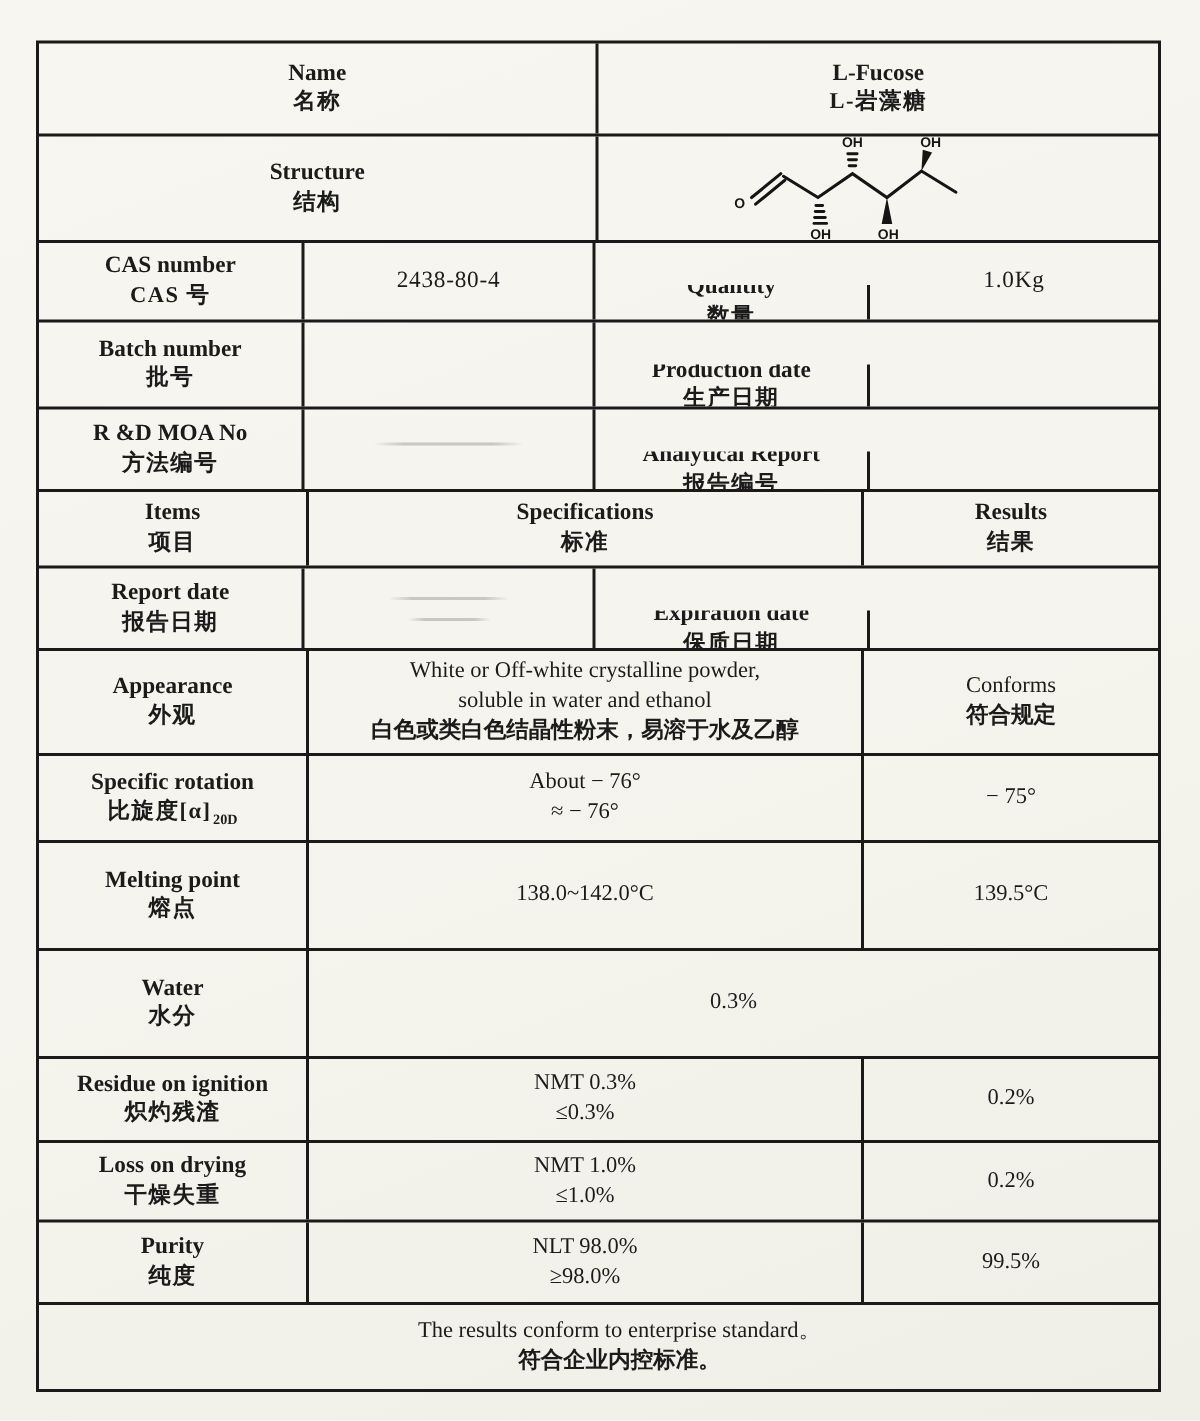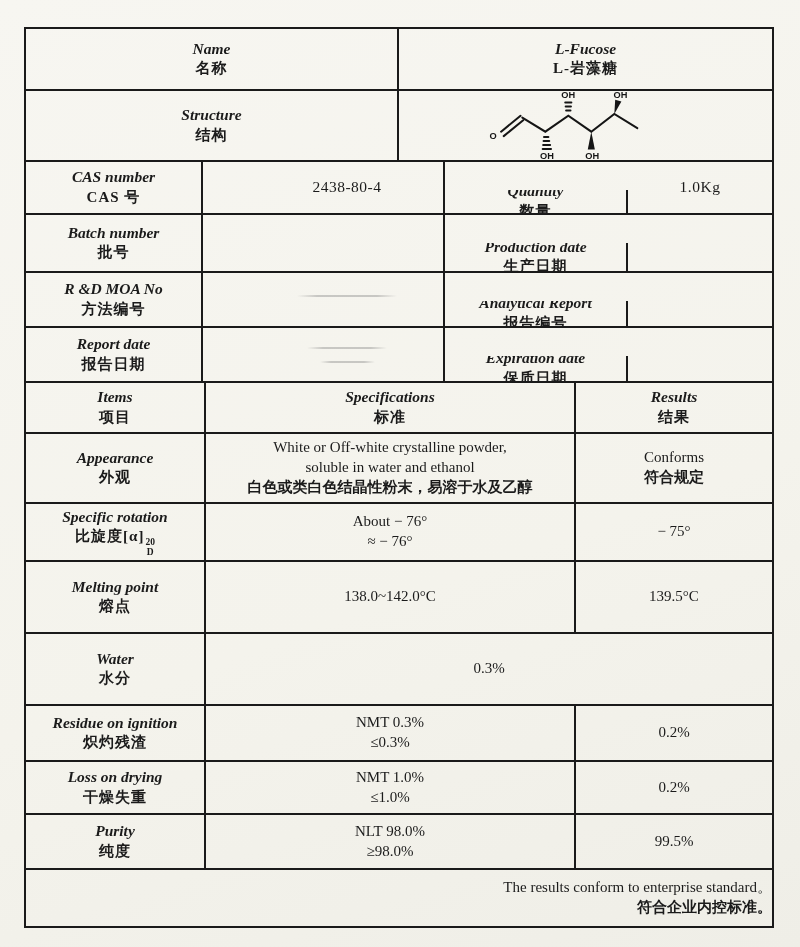--- a/index.html
+++ b/index.html
@@ -16,33 +16,33 @@
     background:transparent;
   }
   .row{display:flex;border-top:2px solid #1a1a1a;box-sizing:border-box;}
   .row:first-child{border-top:none;}
   .cell{
     box-sizing:border-box;border-right:2px solid #1a1a1a;
     display:flex;flex-direction:column;align-items:center;justify-content:center;
     text-align:center;line-height:1.32;overflow:hidden;
   }
   .cell:last-child{border-right:none;}
-  .en{font-weight:bold;font-style:italic;font-size:15.5px;}
+  .en{font-weight:bold;font-size:15.5px;}
   .zh{font-size:15px;font-weight:bold;letter-spacing:1px;}
   .val{font-size:15.5px;letter-spacing:.5px;}
   .spec{font-size:15px;}
   .speczh{font-size:15px;font-weight:bold;}
   
   .wHalf{width:373px;}
-  .wI1{width:177px;} .wI2{width:194px;margin-left:48px;} .wI3{width:183px;margin-top:28px;}
+  .wI1{width:177px;} .wI2{width:194px;} .wI3{width:183px;margin-top:28px;}
   .wL{width:180px;} .wS{width:370px;}
   .grow{flex:1;}
-  .leftAlign{align-items:flex-end;text-align:left;padding-left:28px;}
+  .leftAlign{align-items:center;text-align:left;padding-left:28px;}
   
-  .supsub{display:inline-flex;flex-direction:column;line-height:1;font-size:9.5px;
+  .supsub{display:inline-flex;flex-direction:row;line-height:1;font-size:9.5px;
           font-weight:bold;vertical-align:-4px;margin-left:1px;letter-spacing:0;justify-content:center;}
   
   .mark{height:2px;border-radius:1px;
         background:linear-gradient(90deg,rgba(130,130,130,0),rgba(125,125,125,.38) 20%,rgba(125,125,125,.38) 80%,rgba(130,130,130,0));}
   .structure-svg{display:block;}
 </style>
 </head>
 <body>
 
 <div class="coa">
@@ -138,49 +138,49 @@
     <div class="cell wI2">
       <div class="mark" style="width:100px;margin-top:-8px"></div>
     </div>
     <div class="cell wI3">
       <span class="en">Analytical Report</span>
       <span class="zh">报告编号</span>
     </div>
     <div class="cell grow"></div>
   </div>
 
+  <div class="row" style="height:51px">
+    <div class="cell wL">
+      <span class="en">Items</span>
+      <span class="zh">项目</span>
+    </div>
+    <div class="cell wS">
+      <span class="en">Specifications</span>
+      <span class="zh">标准</span>
+    </div>
+    <div class="cell grow">
+      <span class="en">Results</span>
+      <span class="zh">结果</span>
+    </div>
+  </div>
+
   <div class="row" style="height:55px">
     <div class="cell wI1">
       <span class="en">Report date</span>
       <span class="zh">报告日期</span>
     </div>
     <div class="cell wI2">
       <div class="mark" style="width:80px"></div>
       <div class="mark" style="width:55px;margin-top:12px"></div>
     </div>
     <div class="cell wI3">
       <span class="en">Expiration date</span>
       <span class="zh">保质日期</span>
     </div>
     <div class="cell grow"></div>
-  </div>
-
-  <div class="row" style="height:51px">
-    <div class="cell wL">
-      <span class="en">Items</span>
-      <span class="zh">项目</span>
-    </div>
-    <div class="cell wS">
-      <span class="en">Specifications</span>
-      <span class="zh">标准</span>
-    </div>
-    <div class="cell grow">
-      <span class="en">Results</span>
-      <span class="zh">结果</span>
-    </div>
   </div>
 
   <div class="row" style="height:70px">
     <div class="cell wL">
       <span class="en">Appearance</span>
       <span class="zh">外观</span>
     </div>
     <div class="cell wS">
       <span class="spec">White or Off-white crystalline powder,</span>
       <span class="spec">soluble in water and ethanol</span>

